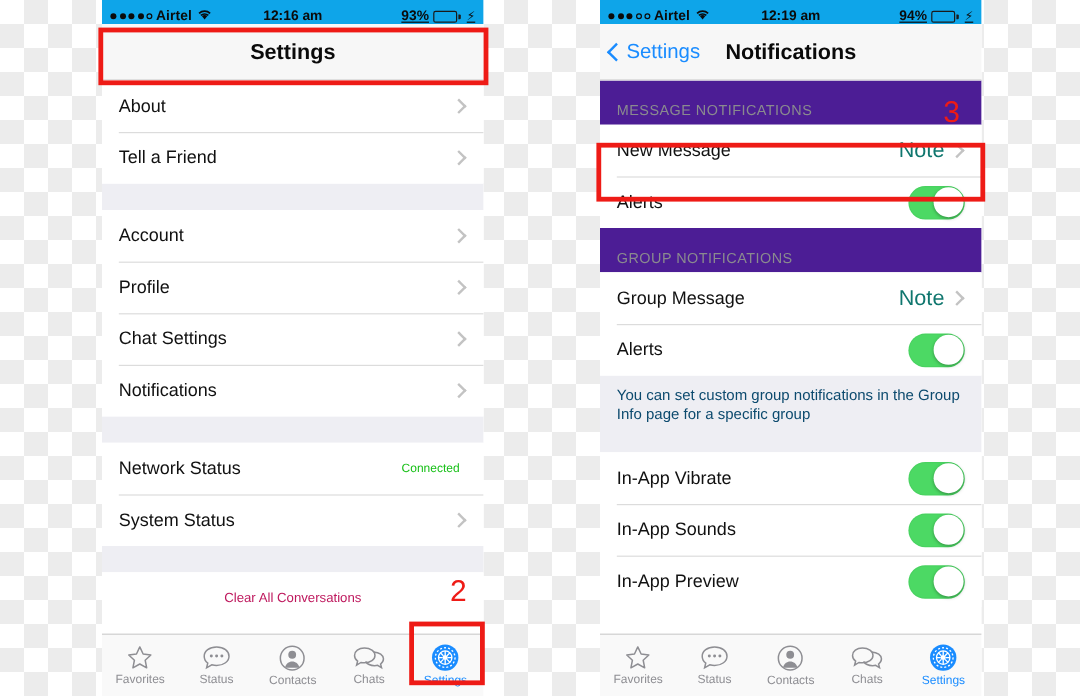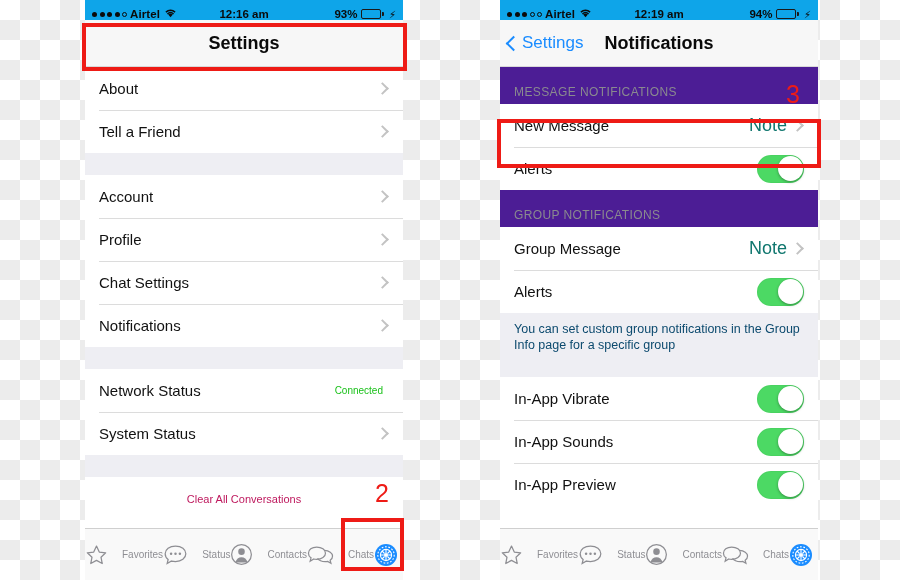--- a/index.html
+++ b/index.html
@@ -25,21 +25,21 @@
     height:20px;background:#0ea5e9;display:flex;align-items:flex-end;
     font-size:11.5px;font-weight:bold;color:#0b0b0b;padding:0 7px;box-sizing:border-box;
   }
   .sb-left{display:flex;align-items:center;gap:3px;flex:1;}
   .dots{display:flex;align-items:center;gap:2.5px;}
   .dot{width:5px;height:5px;border-radius:50%;background:#0b0b0b;}
   .dot.hollow{background:transparent;border:1px solid #0b0b0b;box-sizing:border-box;}
   .carrier{font-size:11.5px;font-weight:bold;letter-spacing:.1px;}
   .wifi{display:inline-block;margin-left:1px;}
   .sb-center{font-size:11.5px;font-weight:bold;text-align:center;}
-  .sb-right{flex:1;display:flex;align-items:center;justify-content:flex-end;gap:4px;}
+  .sb-right{flex:1;display:flex;align-items:center;justify-content:flex-end;gap:4px;text-decoration:underline;}
   .batt-wrap{display:flex;align-items:center;}
   .batt{
     width:20px;height:9.5px;border:1px solid #1a1a1a;border-radius:2px;
     box-sizing:border-box;padding:1px;
   }
   .batt-fill{height:100%;background:#3ad94a;border-radius:1px;}
   .batt-cap{width:1.5px;height:4px;background:#1a1a1a;margin-left:1px;border-radius:0 1px 1px 0;}
   .bolt{font-size:10px;margin-left:1px;}
 
   
@@ -95,22 +95,22 @@
     position:absolute;top:1.5px;left:21px;width:25px;height:25px;border-radius:50%;
     background:#ffffff;box-shadow:0 1px 3px rgba(0,0,0,.35);
   }
 
   
   .tabbar{
     position:absolute;left:0;bottom:0;width:100%;height:52px;background:#f9f9f9;
     border-top:1px solid #cfcfcf;display:flex;align-items:stretch;box-sizing:border-box;
   }
   .tab{
-    flex:1;display:flex;flex-direction:row;align-items:center;
-    gap:14px;position:relative;
+    flex:1;display:flex;flex-direction:column;align-items:center;justify-content:center;
+    gap:2px;position:relative;
   }
   .tab .tab-label{font-size:10px;color:#8e8e93;}
   .tab.active .tab-label{color:#1a8cff;}
   .tab svg{display:block;}
 
   
   .redbox{position:absolute;border:4px solid #ee1b16;box-sizing:border-box;pointer-events:none;}
   .rednum{
     position:absolute;color:#ee1b16;font-size:25px;line-height:25px;font-weight:400;
   }

